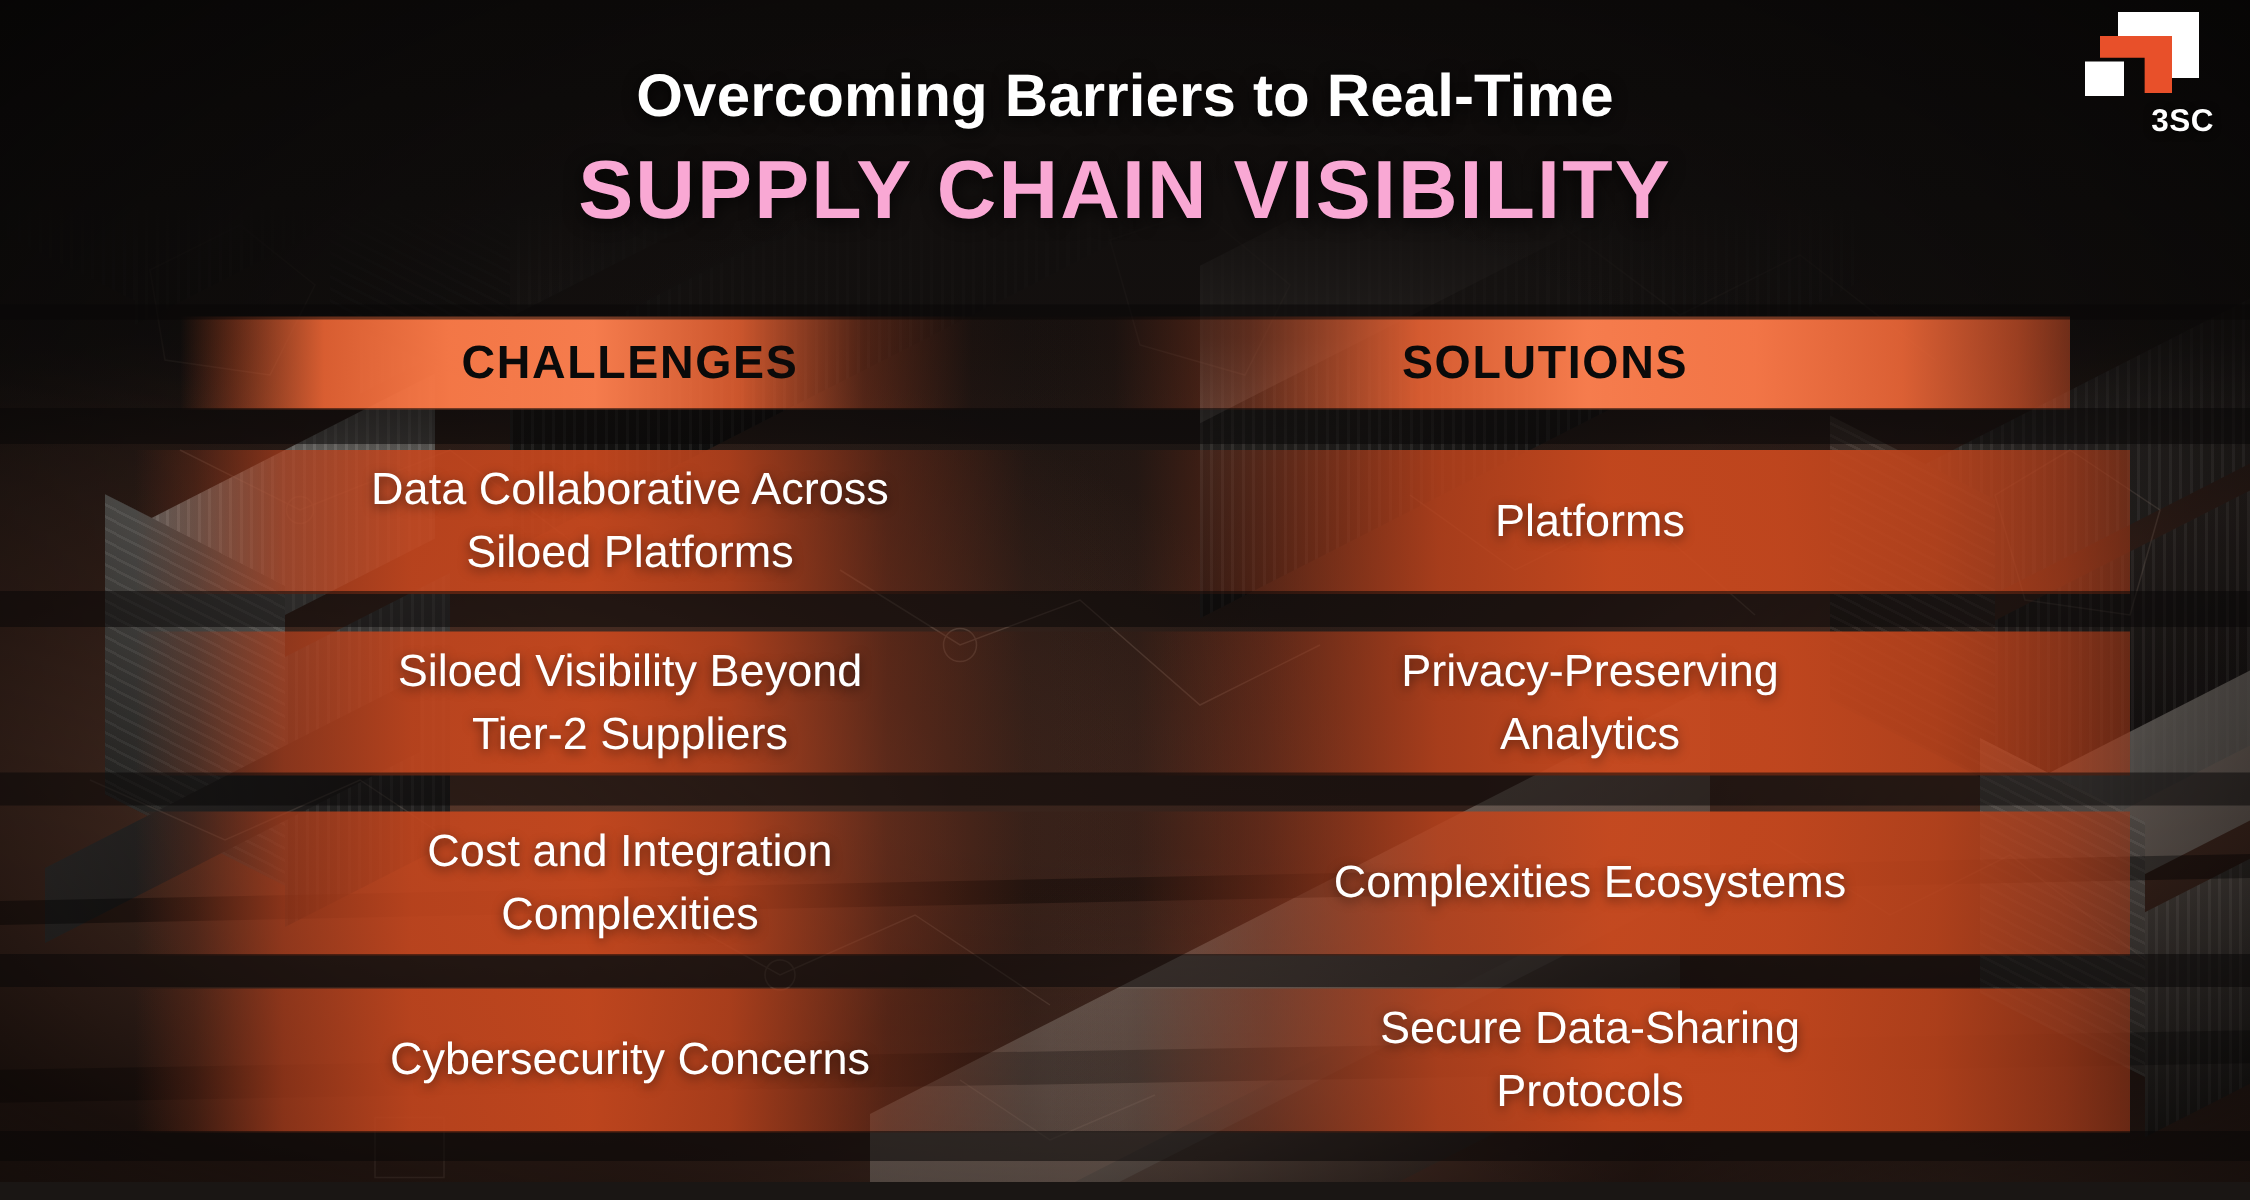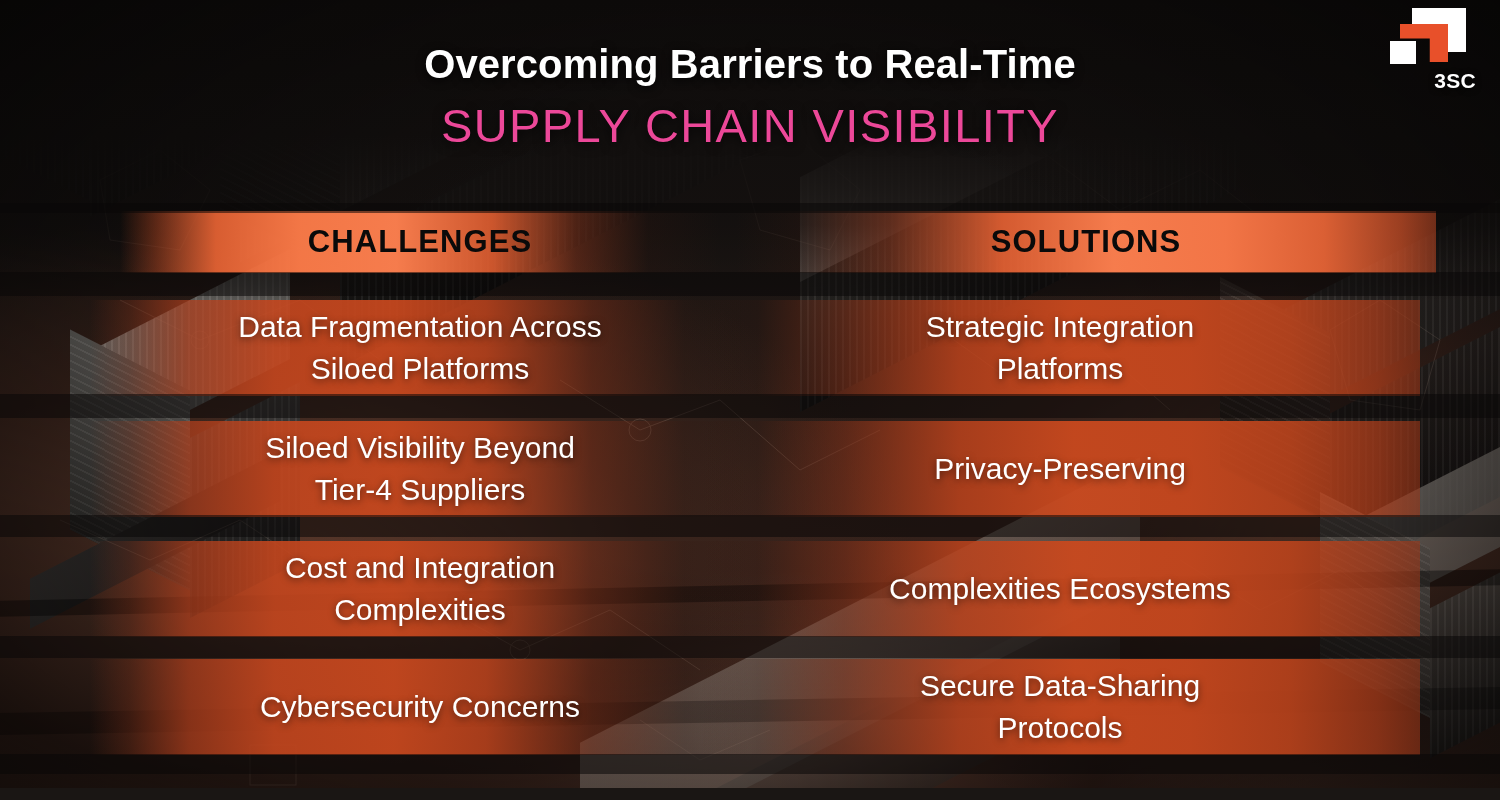--- a/index.html
+++ b/index.html
@@ -44,21 +44,21 @@
   .wires{position:absolute;inset:0;opacity:.30;}
   .road{position:absolute;background:rgba(0,0,0,.55);}
 
   
   .title-wrap{position:absolute;left:0;top:38px;width:1500px;text-align:center;z-index:20;}
   .t-line1{
     font-size:40px;font-weight:bold;color:#ffffff;letter-spacing:.1px;
     line-height:52px; text-shadow:0 2px 10px rgba(0,0,0,.85);
   }
   .t-line2{
-    font-size:47px;font-weight:normal;color:#ec4899;letter-spacing:1.4px;
+    font-size:55px;font-weight:bold;color:#f9a8d4;letter-spacing:1.4px;
     line-height:60px; margin-top:6px;
     text-shadow:0 2px 12px rgba(0,0,0,.8);
   }
 
   
   .logo{position:absolute;right:24px;top:8px;width:96px;height:92px;z-index:25;text-align:right;}
   .logo-mark{position:relative;width:76px;height:56px;margin:0 auto;}
   .lg-white-l{
     position:absolute;right:0;top:0;width:54px;height:44px;
     background:#ffffff;
@@ -286,38 +286,38 @@
     <div class="band-dark" style="top:394px;height:24px;"></div>
     <div class="band-dark" style="top:515px;height:22px;"></div>
     <div class="band-dark" style="top:636px;height:22px;"></div>
     <div class="band-dark" style="top:754px;height:20px;"></div>
 
     <div class="bar bar-head" style="left:120px;top:211px;width:600px;align-items:center;">
       <div class="g-head-left"></div>
       <div class="head-label">CHALLENGES</div>
     </div>
 
-    <div class="bar bar-head" style="left:736px;top:211px;width:700px;">
+    <div class="bar bar-head" style="left:680px;top:211px;width:700px;">
       <div class="g-head-right"></div>
       <div class="head-label">SOLUTIONS</div>
     </div>
 
     <div class="bar bar-row" style="left:90px;top:300px;width:660px;height:96px;">
       <div class="g-row-left"></div>
       <div class="row-label">
-        <div>Data Fragmentation Across</div>
+        <div>Data Collaborative Across</div>
         <div>Siloed Platforms</div>
       </div>
     </div>
 
     <div class="bar bar-row" style="left:90px;top:421px;width:660px;height:96px;">
       <div class="g-row-left"></div>
       <div class="row-label">
         <div>Siloed Visibility Beyond</div>
-        <div>Tier-4 Suppliers</div>
+        <div>Tier-2 Suppliers</div>
       </div>
     </div>
 
     <div class="bar bar-row" style="left:90px;top:659px;width:660px;height:96px;">
       <div class="g-row-left"></div>
       <div class="row-label">
         <div>Cybersecurity Concerns</div>
       </div>
     </div>
 
@@ -325,29 +325,29 @@
       <div class="g-row-left"></div>
       <div class="row-label">
         <div>Cost and Integration</div>
         <div>Complexities</div>
       </div>
     </div>
 
     <div class="bar bar-row" style="left:700px;top:300px;width:720px;height:96px;">
       <div class="g-row-right"></div>
       <div class="row-label">
-        <div>Strategic Integration</div>
         <div>Platforms</div>
       </div>
     </div>
 
     <div class="bar bar-row" style="left:700px;top:421px;width:720px;height:96px;">
       <div class="g-row-right"></div>
       <div class="row-label">
         <div>Privacy-Preserving</div>
+        <div>Analytics</div>
       </div>
     </div>
 
     <div class="bar bar-row" style="left:700px;top:541px;width:720px;height:96px;">
       <div class="g-row-right"></div>
       <div class="row-label">
         <div>Complexities Ecosystems</div>
       </div>
     </div>
 

